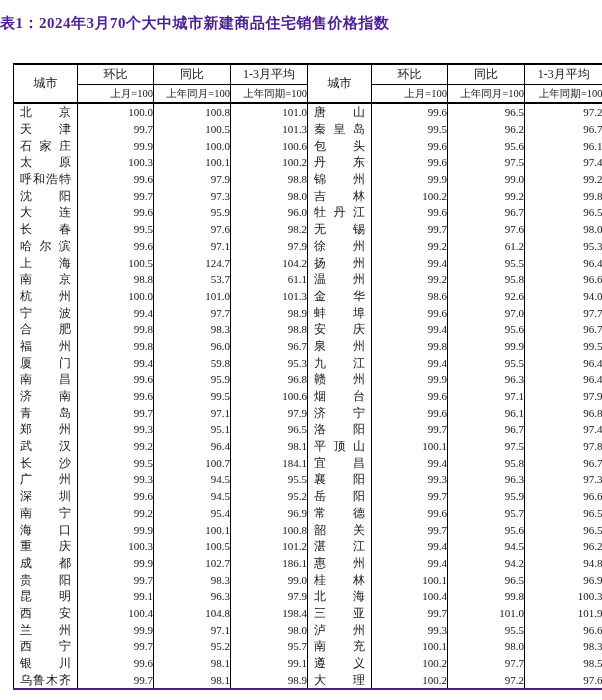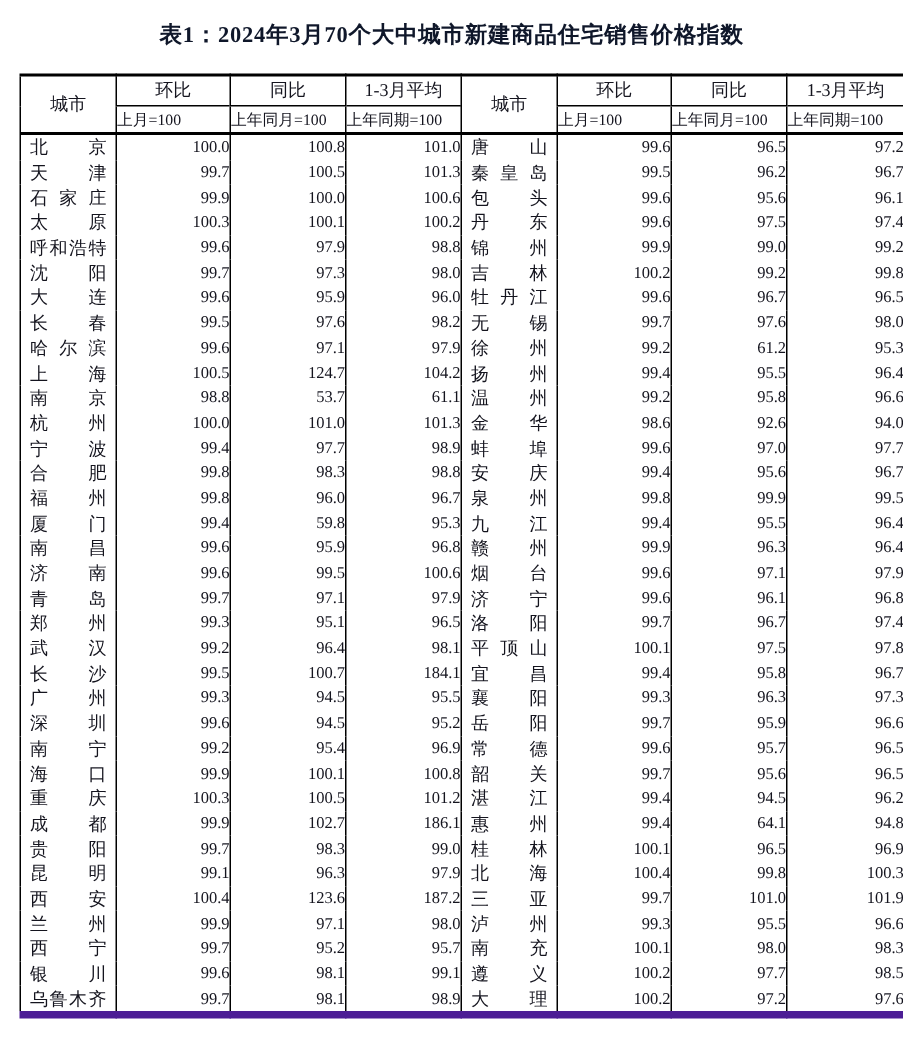--- a/index.html
+++ b/index.html
@@ -3,44 +3,44 @@
 <meta charset="utf-8">
 <style>
   html,body{margin:0;padding:0;}
   body{
     width:602px;height:700px;background:#ffffff;color:#14141e;
     font-family:"Liberation Serif","DejaVu Serif",serif;
     -webkit-font-smoothing:antialiased;
   }
   .page-title{
     margin:14px 0 0 0;
-    text-align:center;
+    text-align:left;
     font-size:15px;
     font-weight:bold;
     letter-spacing:0.5px;
-    color:#0f172a;
+    color:#4c1d95;
   }
   table.price-table{
     border-collapse:collapse;
     table-layout:fixed;
-    margin:16px 0 0 13px;
+    margin:30px 0 0 13px;
     width:589px;
     border-top:2px solid #000;
-    border-bottom:5px solid #4c1d95;
+    border-bottom:2px solid #4c1d95;
   }
   table.price-table th, table.price-table td{
     border-left:1px solid #000;
     padding:0;
     font-weight:normal;
     overflow:hidden;
     white-space:nowrap;
   }
   thead{border-bottom:2px solid #000;}
   thead tr.main-hrow th{height:19px;font-size:12px;text-align:center;vertical-align:middle;}
-  thead tr.sub-hrow th{height:17px;font-size:10.5px;text-align:left;vertical-align:middle;border-top:1px solid #000;}
+  thead tr.sub-hrow th{height:17px;font-size:10.5px;text-align:right;vertical-align:middle;border-top:1px solid #000;}
   thead th.city-h{font-size:12px;vertical-align:middle;}
   tbody td{height:16.7px;font-size:11px;vertical-align:middle;}
   td.num{text-align:right;padding-right:7px;}
   td.city{font-size:12px;}
   td.city .cityname{
     display:flex;
     justify-content:space-between;
     margin:0 6px;
     line-height:1;
   }
@@ -641,21 +641,21 @@
           <td class="num">99.9</td>
           <td class="num">102.7</td>
           <td class="num">186.1</td>
           <td class="city">
             <span class="cityname">
               <span>惠</span>
               <span>州</span>
             </span>
           </td>
           <td class="num">99.4</td>
-          <td class="num">64.1</td>
+          <td class="num">94.2</td>
           <td class="num">94.8</td>
         </tr>
         <tr>
           <td class="city">
             <span class="cityname">
               <span>贵</span>
               <span>阳</span>
             </span>
           </td>
           <td class="num">99.7</td>
@@ -692,22 +692,22 @@
           <td class="num">100.3</td>
         </tr>
         <tr>
           <td class="city">
             <span class="cityname">
               <span>西</span>
               <span>安</span>
             </span>
           </td>
           <td class="num">100.4</td>
-          <td class="num">123.6</td>
-          <td class="num">187.2</td>
+          <td class="num">104.8</td>
+          <td class="num">198.4</td>
           <td class="city">
             <span class="cityname">
               <span>三</span>
               <span>亚</span>
             </span>
           </td>
           <td class="num">99.7</td>
           <td class="num">101.0</td>
           <td class="num">101.9</td>
         </tr>

